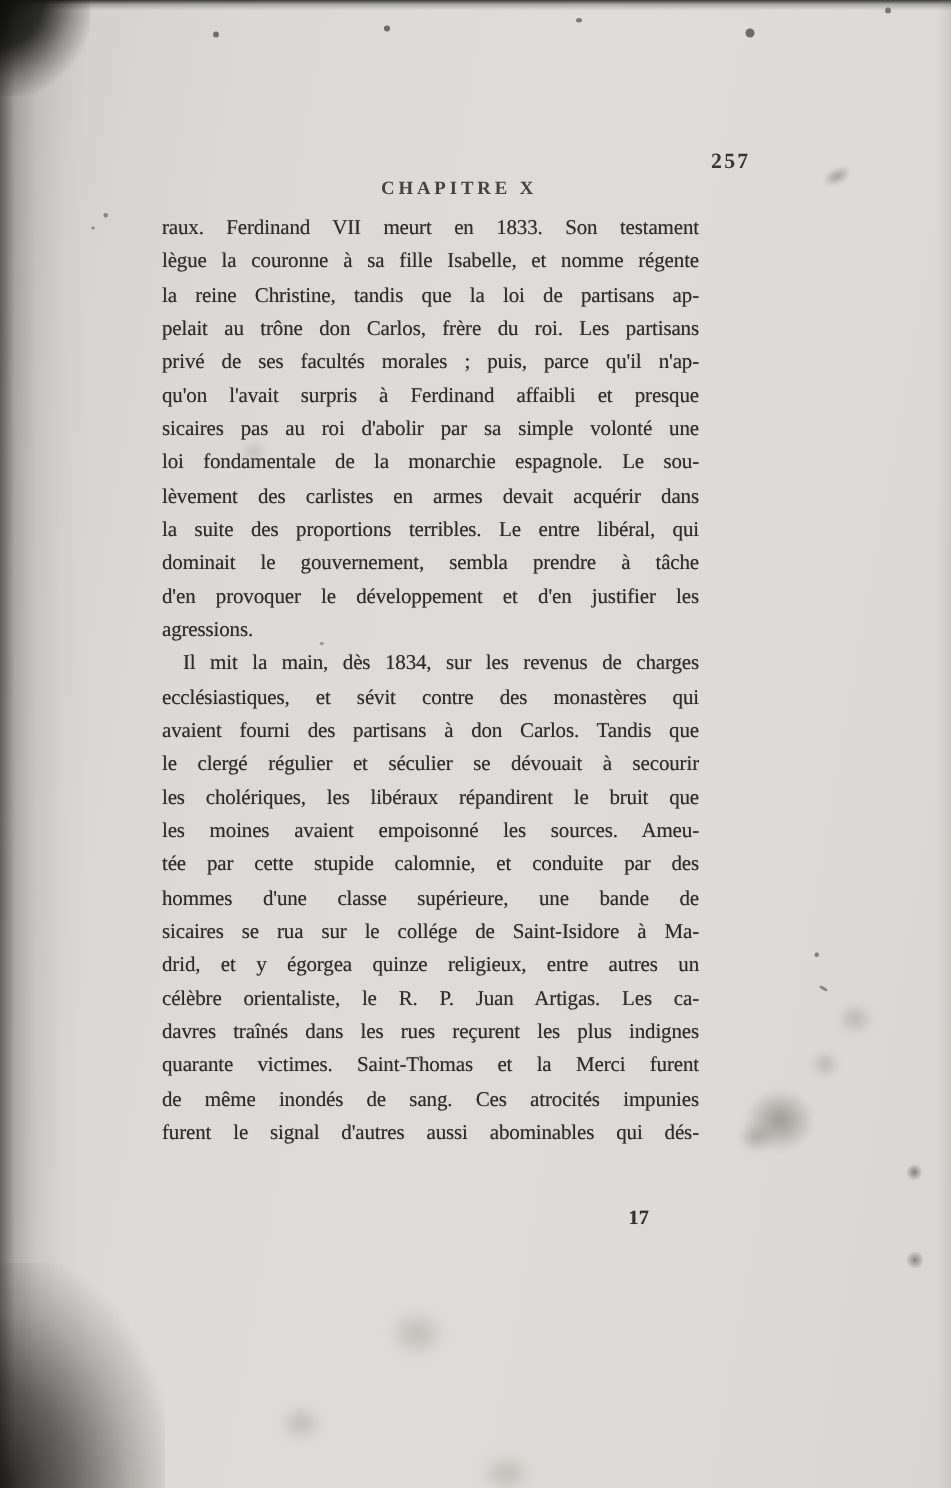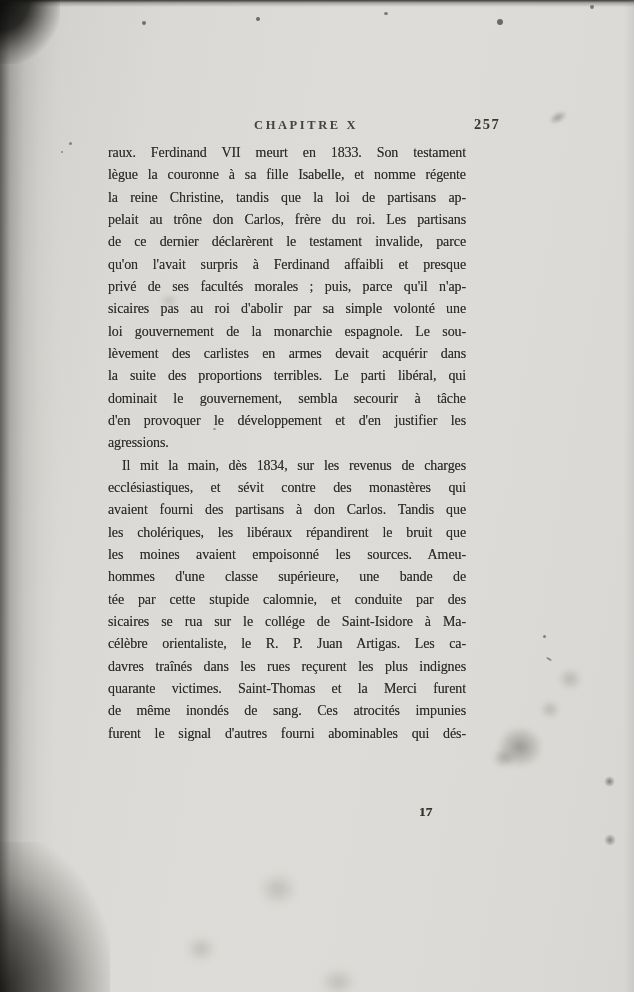--- a/index.html
+++ b/index.html
@@ -19,21 +19,21 @@
     background:radial-gradient(ellipse at 0% 0%, rgba(8,8,6,.95) 0%, rgba(8,8,6,.8) 34%, rgba(40,38,34,.35) 58%, rgba(40,38,34,0) 75%);}
   .edge-top{position:absolute;left:0;top:0;width:100%;height:7px;
     background:linear-gradient(180deg, rgba(18,18,16,.8) 0px, rgba(18,18,16,.25) 3px, rgba(18,18,16,0) 7px);}
   .corner-bl{position:absolute;left:0;bottom:0;width:110px;height:150px;
     background:radial-gradient(ellipse at 0% 100%, rgba(16,14,12,.85) 0%, rgba(16,14,12,.55) 32%, rgba(60,58,52,.28) 56%, rgba(60,58,52,0) 76%);}
   .edge-right{position:absolute;right:0;top:0;width:10px;height:100%;
     background:linear-gradient(270deg, rgba(120,120,114,.14), rgba(120,120,114,0));}
   
   .chapter{position:absolute;left:254px;top:118px;font-size:12.5px;font-weight:700;
     letter-spacing:2.6px;color:#45433f;}
-  .folio{position:absolute;left:474px;top:116px;font-size:14.5px;font-weight:700;
+  .folio{position:absolute;left:474px;top:100px;font-size:14.5px;font-weight:700;
     letter-spacing:1.5px;color:#38362f;}
   
   .textblock{position:absolute;left:108px;top:142px;width:358px;
     font-size:14px;letter-spacing:-0.1px;
     text-shadow:0 0 .5px rgba(46,44,40,.55);}
   .line{height:22.33px;line-height:22.33px;overflow:hidden;
     text-align:justify;text-align-last:justify;}
   .line.last{text-align-last:left;}
   .line.indent{padding-left:14px;}
   
@@ -71,43 +71,44 @@
 <div class="page">
 
   <span class="chapter">CHAPITRE X</span>
   <span class="folio">257</span>
 
   <div class="textblock" id="textblock">
       <div class="line">raux. Ferdinand VII meurt en 1833. Son testament</div>
       <div class="line">lègue la couronne à sa fille Isabelle, et nomme régente</div>
       <div class="line">la reine Christine, tandis que la loi de partisans ap-</div>
       <div class="line">pelait au trône don Carlos, frère du roi. Les partisans</div>
-      <div class="line">de ce dernier déclarèrent le testament invalide, parce</div>
+      <div class="line">privé de ses facultés morales ; puis, parce qu'il n'ap-</div>
       <div class="line">qu'on l'avait surpris à Ferdinand affaibli et presque</div>
-      <div class="line">privé de ses facultés morales ; puis, parce qu'il n'ap-</div>
       <div class="line">sicaires pas au roi d'abolir par sa simple volonté une</div>
-      <div class="line">loi gouvernement de la monarchie espagnole. Le sou-</div>
+      <div class="line">loi fondamentale de la monarchie espagnole. Le sou-</div>
       <div class="line">lèvement des carlistes en armes devait acquérir dans</div>
-      <div class="line">la suite des proportions terribles. Le parti libéral, qui</div>
-      <div class="line">dominait le gouvernement, sembla secourir à tâche</div>
+      <div class="line">la suite des proportions terribles. Le entre libéral, qui</div>
+      <div class="line">dominait le gouvernement, sembla prendre à tâche</div>
       <div class="line">d'en provoquer le développement et d'en justifier les</div>
       <div class="line last">agressions.</div>
       <div class="line indent">Il mit la main, dès 1834, sur les revenus de charges</div>
       <div class="line">ecclésiastiques, et sévit contre des monastères qui</div>
       <div class="line">avaient fourni des partisans à don Carlos. Tandis que</div>
+      <div class="line">le clergé régulier et séculier se dévouait à secourir</div>
       <div class="line">les cholériques, les libéraux répandirent le bruit que</div>
       <div class="line">les moines avaient empoisonné les sources. Ameu-</div>
+      <div class="line">tée par cette stupide calomnie, et conduite par des</div>
       <div class="line">hommes d'une classe supérieure, une bande de</div>
-      <div class="line">tée par cette stupide calomnie, et conduite par des</div>
       <div class="line">sicaires se rua sur le collége de Saint-Isidore à Ma-</div>
+      <div class="line">drid, et y égorgea quinze religieux, entre autres un</div>
       <div class="line">célèbre orientaliste, le R. P. Juan Artigas. Les ca-</div>
       <div class="line">davres traînés dans les rues reçurent les plus indignes</div>
       <div class="line">quarante victimes. Saint-Thomas et la Merci furent</div>
       <div class="line">de même inondés de sang. Ces atrocités impunies</div>
-      <div class="line">furent le signal d'autres fourni abominables qui dés-</div>
+      <div class="line">furent le signal d'autres aussi abominables qui dés-</div>
     </div>
 
   <span class="sig">17</span>
 
   <div class="edge-left"></div>
   <div class="corner-tl"></div>
   <div class="edge-top"></div>
   <div class="corner-bl"></div>
   <div class="edge-right"></div>
 

